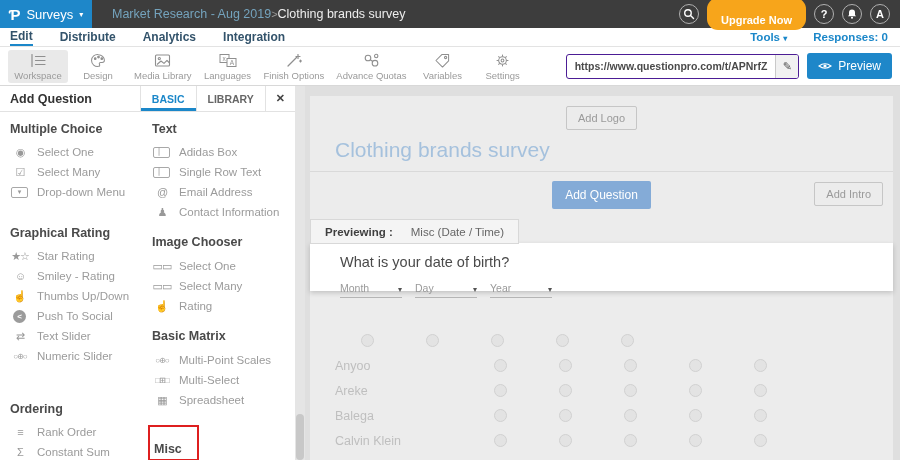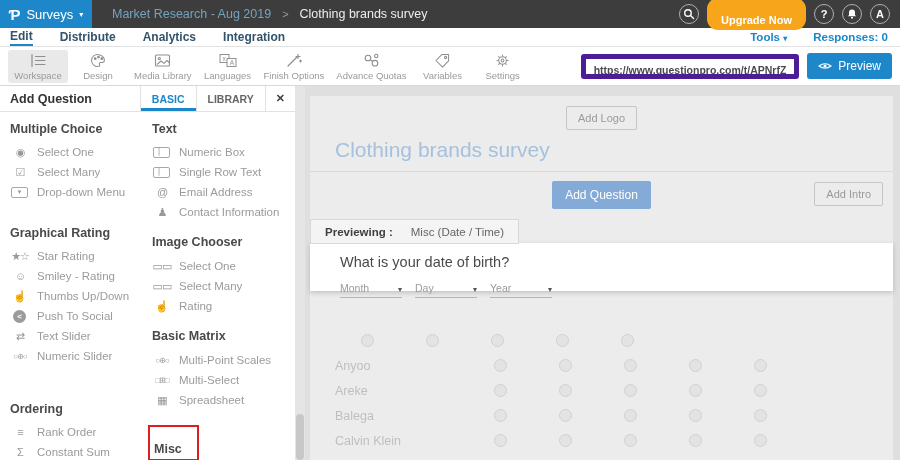--- a/index.html
+++ b/index.html
@@ -4,42 +4,42 @@
 <style>
   * { margin:0; padding:0; box-sizing:border-box; font-family:"Liberation Sans", sans-serif; }
   html,body { width:900px; height:460px; overflow:hidden; background:#fff; }
   svg { display:block; }
 
   
   .topbar { height:28px; background:#3d3d3d; display:flex; align-items:center; color:#fff; }
   .brand { width:92px; height:28px; background:#1e87c9; display:flex; align-items:center; justify-content:center; gap:6px; font-size:13px; cursor:pointer; }
   .logo-q { font-weight:bold; font-size:15px; line-height:1; }
   .caret { font-size:8px; }
-  .crumbs { margin-left:20px; display:flex; align-items:center; gap:11px; font-size:12.5px;text-align:right; }
+  .crumbs { margin-left:20px; display:flex; align-items:center; font-size:12.5px;text-align:right; }
   .crumb-project { color:#74a3bd; }
   .crumb-sep { color:#9a9a9a; font-size:11px; }
   .crumb-page { color:#ededed; }
   .top-actions { margin-left:auto; display:flex; align-items:center; gap:8px; padding-right:10px; }
   .circ { width:20px; height:20px; border-radius:50%; border:1.5px solid #b0b0b0; color:#fff; display:flex; align-items:center; justify-content:center; font-size:11px; font-weight:bold; background:transparent; cursor:pointer; }
   .upgrade { background:#f7a51b; color:#fff; border:none; border-radius:11px; height:21px; padding:16px 14px; font-size:11px; font-weight:bold; cursor:pointer; }
 
   
   .navbar { height:19px; background:#fff; border-bottom:1px solid #e3e3e3; display:flex; align-items:center; padding:0 12px 0 10px; }
   .nav-item { font-size:12px; font-weight:700; color:#33536b; margin-right:27px; padding-bottom:1px; cursor:pointer; }
   .nav-item.active { border-bottom:2px solid #1b87c9; }
   .nav-right { margin-left:auto; display:flex; align-items:center; gap:26px; }
   .nav-link { color:#1b87c9; font-size:11.5px; font-weight:700; cursor:pointer; }
   .nav-link .caret { color:#1b87c9; font-size:8px; }
 
   
   .toolbar { height:39px; background:#fff; border-bottom:1px solid #d8d8d8; display:flex; align-items:center; padding-left:8px; }
   .tool { min-width:60px; padding:3px 6px 2px; display:flex; flex-direction:column; align-items:center; gap:2px; color:#9a9a9a; font-size:9.5px; cursor:pointer; border-radius:3px; }
   .tool.active { background:#e9e9e9; }
   .toolbar-right { margin-left:auto; display:flex; align-items:center; gap:8px; padding-right:8px; }
-  .url-box { display:flex; align-items:stretch; height:25px; border:5px solid #4c1d95; border-radius:3px; overflow:hidden; background:#fff; cursor:text;flex-direction:column; }
+  .url-box { display:flex; align-items:stretch; height:25px; border:1px solid #4c1d95; border-radius:3px; overflow:hidden; background:#fff; cursor:text; }
   .url-text { padding:5px 8px 0; font-size:10.5px; color:#4a4a4a; font-weight:700; white-space:nowrap; }
   .pencil { width:23px; background:#f1f1f1; border-left:1px solid #c9c9c9; display:flex; align-items:center; justify-content:center; color:#555; font-size:11px; }
   .preview-btn { height:26px; background:#1e87c9; color:#fff; border:none; border-radius:3px; padding:0 11px; font-size:12px; display:flex; align-items:center; gap:6px; cursor:pointer; }
 
   
   .content { display:flex; height:374px; }
 
   
   .panel { width:295px; background:#fff; display:flex; flex-direction:column; }
   .panel-head { height:26px; display:flex; align-items:stretch; border-bottom:1px solid #e2e2e2; flex:0 0 auto; }
@@ -307,21 +307,21 @@
             </div>
 
         </div>
       </div>
 
       <div class="pcol2">
         <div class="g-tx">
           <div class="gh">Text</div>
           <div class="pi">
               <span class="pic-box">▏</span>
-              <span>Numeric Box</span>
+              <span>Adidas Box</span>
             </div>
           <div class="pi">
               <span class="pic-box">▏</span>
               <span>Single Row Text</span>
             </div>
           <div class="pi">
               <span class="pic">@</span>
               <span>Email Address</span>
             </div>
           <div class="pi">

